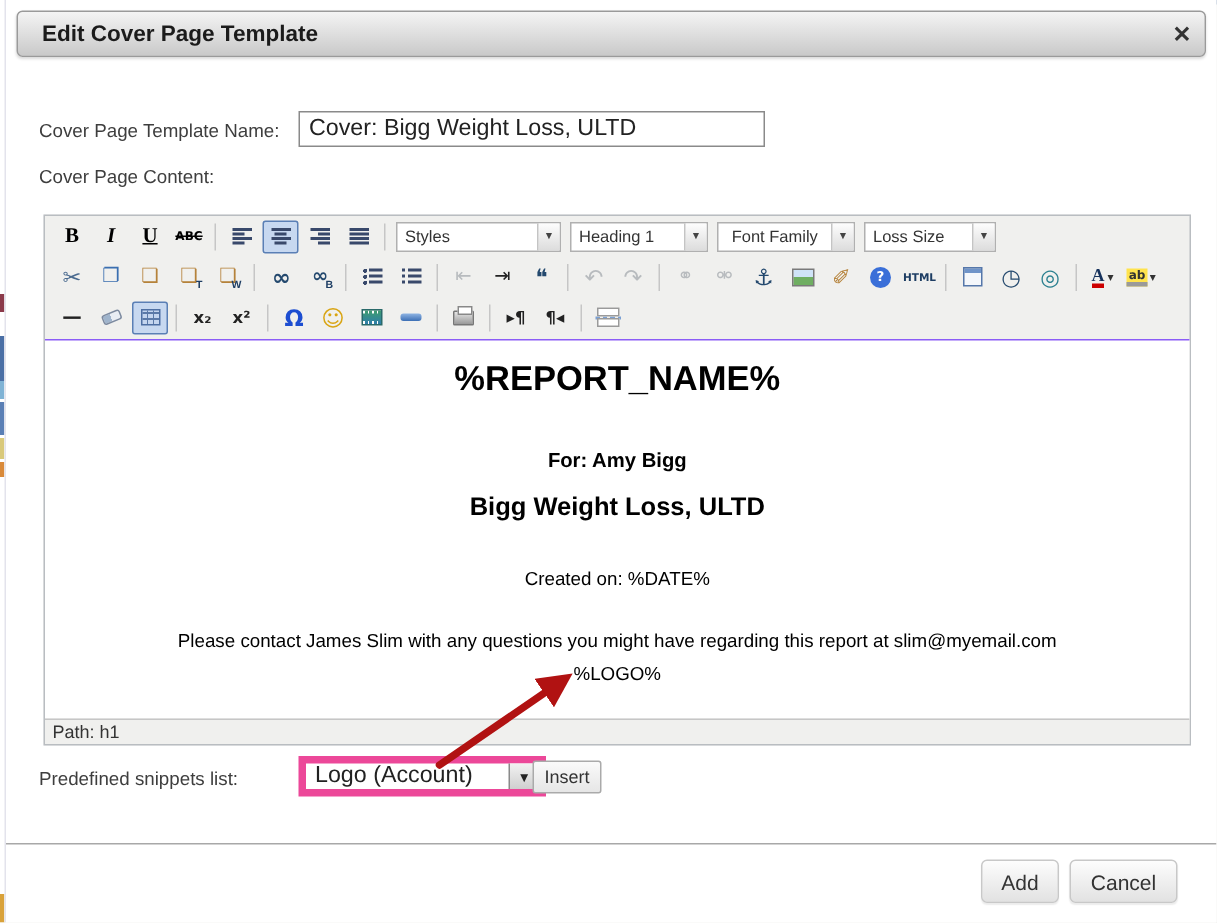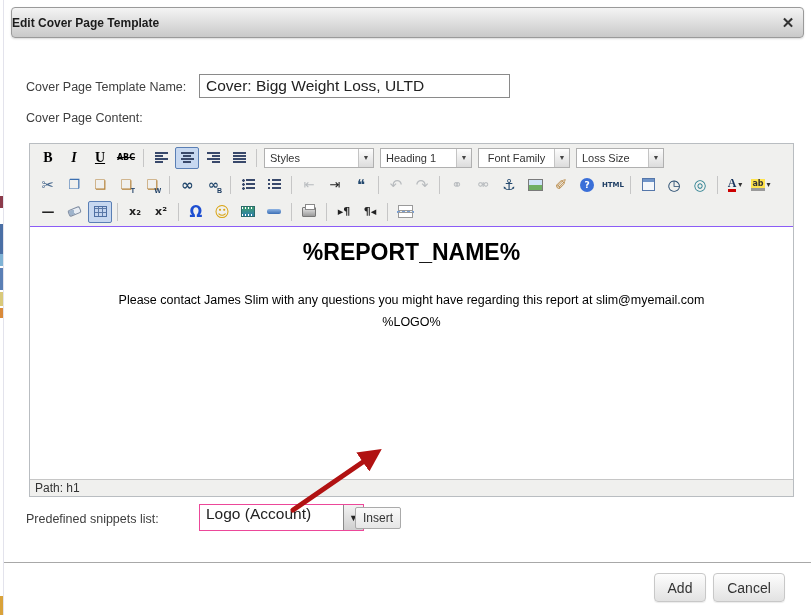--- a/index.html
+++ b/index.html
@@ -11,21 +11,21 @@
   .topstrip { position:absolute; top:0; height:3px; }
 
   .dialog { position:absolute; left:3px; top:0; right:0; bottom:0; background:#fff;
             border-left:1px solid #e3e3ec; }
 
   
   .hdr { position:absolute; left:7px; right:7px; top:7px; height:31px;
          background:linear-gradient(#f4f4f4, #c9c9c9); border:1px solid #9a9a9a;
          border-radius:4px; display:flex; align-items:center;
          box-shadow:0 1px 2px rgba(0,0,0,.15); }
-  .hdr-title { font-size:12px; font-weight:bold; color:#1b1b1b; flex:1; }
+  .hdr-title { font-size:15px; font-weight:bold; color:#1b1b1b; padding-left:16px; flex:1; }
   .hdr-close { width:30px; text-align:center; font-size:15px; font-weight:bold; color:#333;
                cursor:pointer; user-select:none; }
 
   .lbl { position:absolute; font-size:12.5px; color:#3e3e3e; }
   .name-input { position:absolute; left:195px; top:74px; width:311px; height:24px;
                 border:1px solid #8a8a8a; font-size:15.5px; color:#222; padding:1px 6px;
                 font-family:"Liberation Sans", sans-serif; }
 
   
   .editor { position:absolute; left:25px; top:143px; width:765px; height:354px;
@@ -134,22 +134,22 @@
   .ed-for     { margin-top:33px; font-size:13.5px; font-weight:bold; }
   .ed-company { margin-top:14px; font-size:17px; font-weight:bold; }
   .ed-created { margin-top:31px; font-size:12.5px; }
   .ed-contact { margin-top:27px; font-size:12.5px; }
   .ed-logo    { margin-top:8px; font-size:12.5px; }
 
   .path-bar { position:absolute; left:0; right:0; bottom:0; height:17px; background:#f0f0ee;
               border-top:1px solid #c6c6c6; font-size:12px; color:#333; padding:1px 0 0 5px; }
 
   
-  .snip-sel { position:absolute; left:195px; top:504px; width:165px; height:27px; border:1px solid #ec4899;
-              background:#fff; display:flex; align-items:flex-start; cursor:pointer; }
+  .snip-sel { position:absolute; left:195px; top:504px; width:165px; height:27px; border:5px solid #ec4899;
+              background:#fff; display:flex; align-items:flex-end; cursor:pointer; }
   .snip-sel .sl-lbl { flex:1; font-size:15.5px; color:#222; padding:0 6px; white-space:nowrap; }
   .snip-sel .sl-da  { width:20px; height:100%; border-left:1px solid #8a8a8a; display:flex; align-items:center;
                       justify-content:center; font-size:9px; color:#222;
                       background:linear-gradient(#f2f2f2,#cfcfcf); }
   .insert-btn { position:absolute; left:351px; top:507px; height:22px; padding:0 7px; font-size:12px;
                 color:#333; border:1px solid #aaa; border-radius:2px;
                 background:linear-gradient(#fafafa,#e6e6e6); cursor:pointer;
                 font-family:"Liberation Sans", sans-serif; }
 
   
@@ -367,20 +367,23 @@
           </button>
           <span class="tb-sep"></span>
           <button class="tb-btn">
             <span class="glyph i-pagebreak"></span>
           </button>
         </div>
       </div>
 
     <div class="ed-content">
       <div class="ed-h1">%REPORT_NAME%</div>
+      <div class="ed-for">For: Amy Bigg</div>
+      <div class="ed-company">Bigg Weight Loss, ULTD</div>
+      <div class="ed-created">Created on: %DATE%</div>
       <div class="ed-contact">Please contact James Slim with any questions you might have regarding this report at slim@myemail.com</div>
       <div class="ed-logo">%LOGO%</div>
     </div>
 
     <div class="path-bar">Path: h1</div>
   </div>
 
   <span class="lbl" style="left:22px;top:512px;">Predefined snippets list:</span>
   <div class="snip-sel">
     <span class="sl-lbl">Logo (Account)</span>

